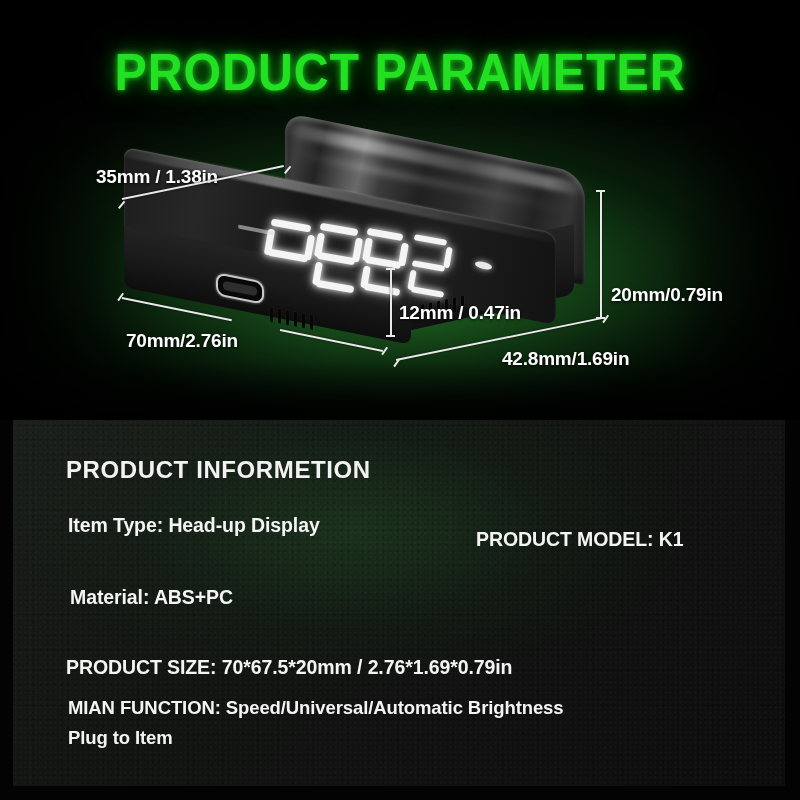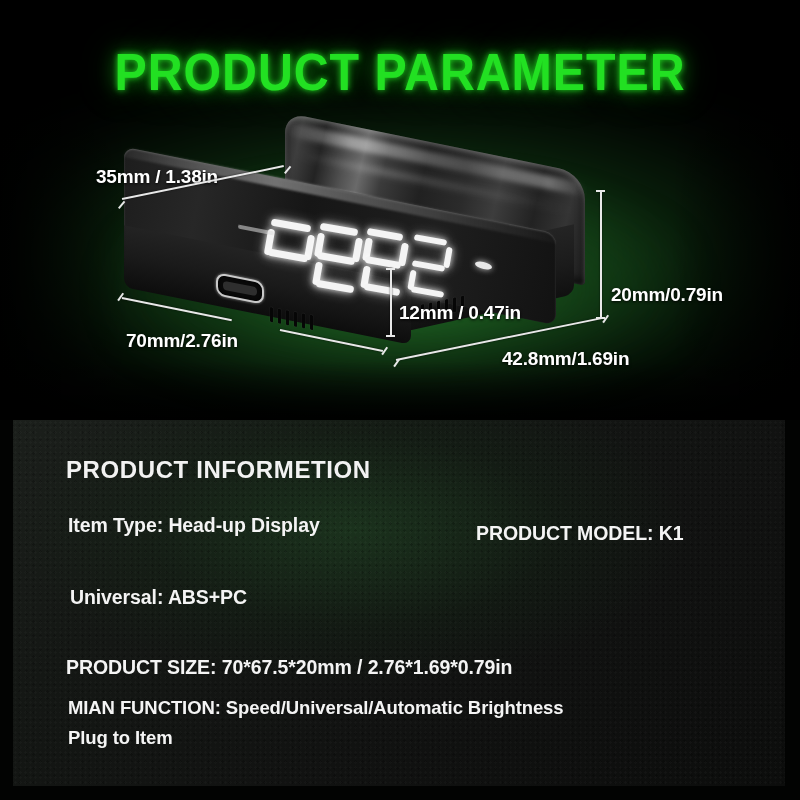--- a/index.html
+++ b/index.html
@@ -279,22 +279,22 @@
       <div class="caph" style="left:596px;top:190px;"></div>
       <div class="caph" style="left:596px;top:317px;"></div>
     </div>
   </div>
 
   <div id="info">
     <div id="info-inner">
       <div class="info-title">PRODUCT INFORMETION</div>
 
       <div class="spec" style="left:55px;top:94px;">Item Type: Head-up Display</div>
-      <div class="spec" style="left:463px;top:102px;">PRODUCT MODEL: K1</div>
-      <div class="spec" style="left:57px;top:166px;">Universal: ABS+PC</div>
+      <div class="spec" style="left:463px;top:108px;">PRODUCT MODEL: K1</div>
+      <div class="spec" style="left:57px;top:166px;">Material: ABS+PC</div>
       <div class="spec" style="left:53px;top:236px;">PRODUCT SIZE: 70*67.5*20mm / 2.76*1.69*0.79in</div>
       <div class="spec sm" style="left:55px;top:277px;">MIAN FUNCTION: Speed/Universal/Automatic Brightness</div>
       <div class="spec sm" style="left:55px;top:307px;">Plug to Item</div>
     </div>
   </div>
 
   <div id="title">PRODUCT PARAMETER</div>
 </div>
 
 </body></html>

